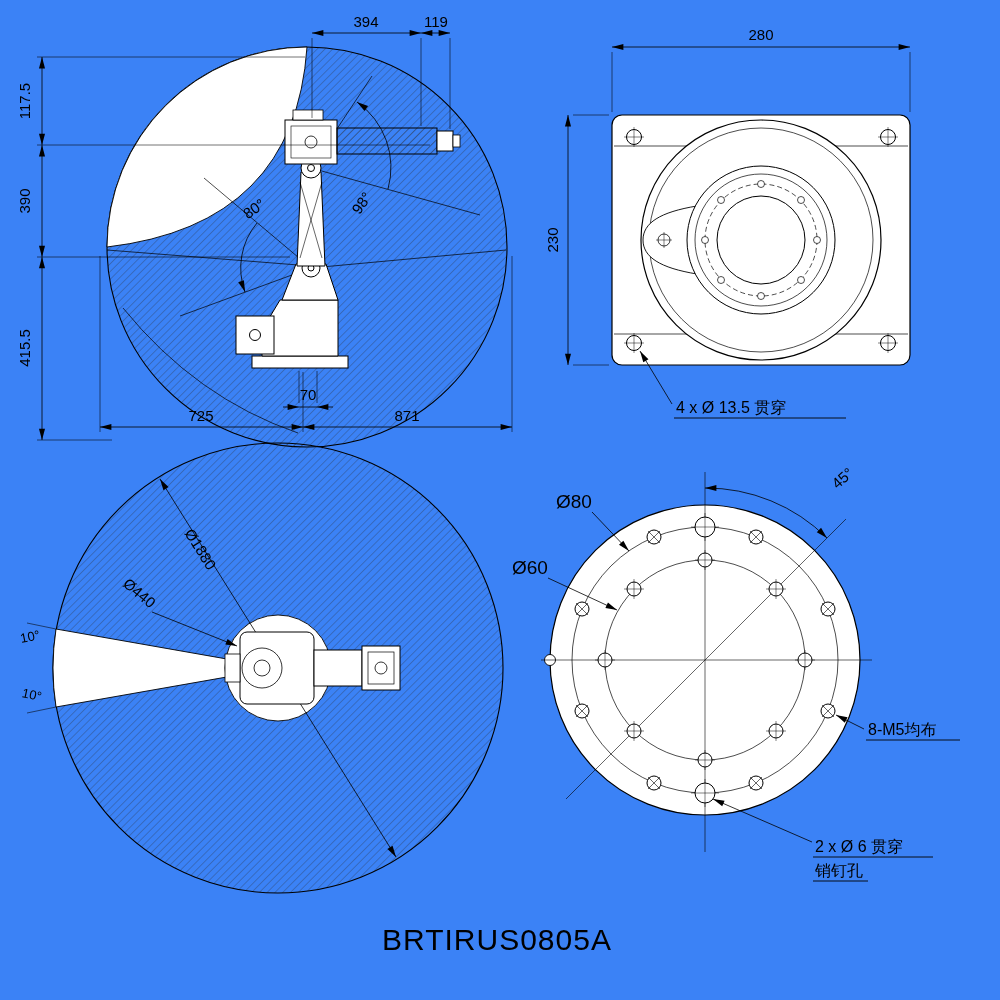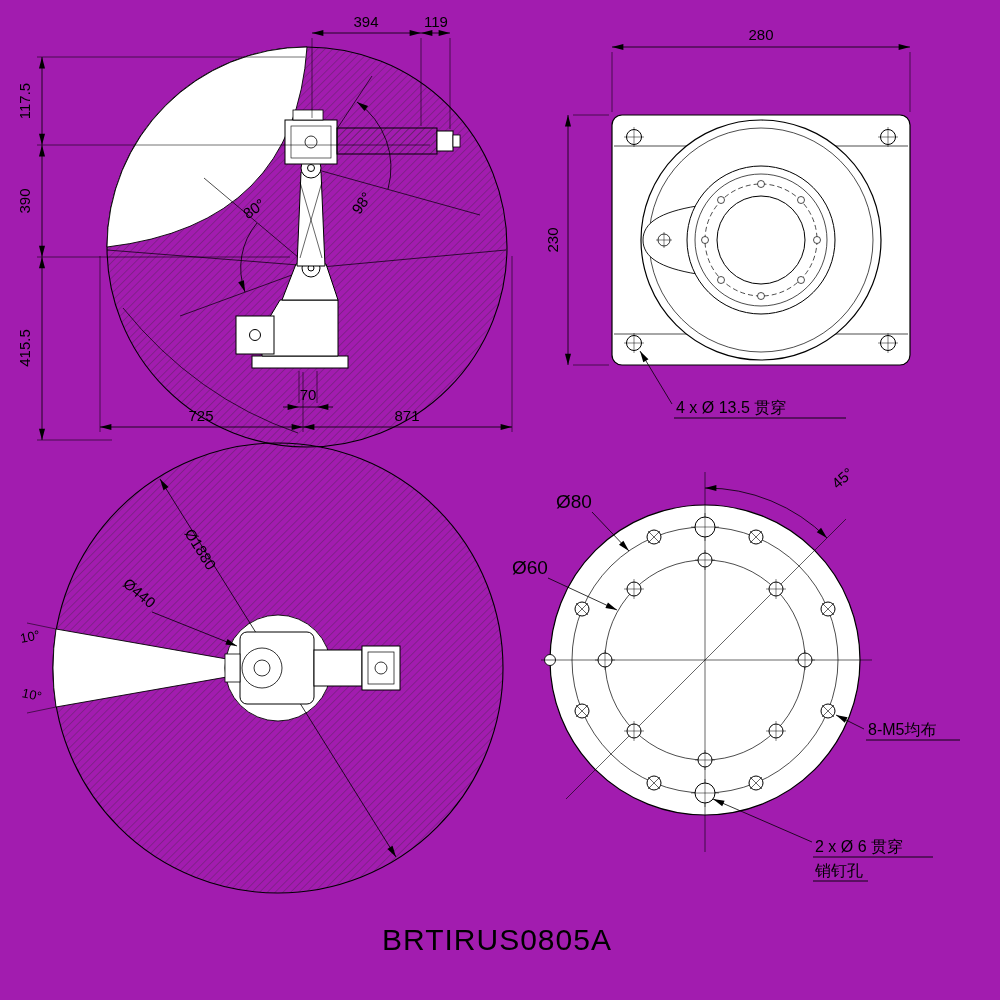--- a/index.html
+++ b/index.html
@@ -1,16 +1,16 @@
 <!DOCTYPE html>
 <html><head>
 <meta charset="utf-8">
 <style>
   html,body{margin:0;padding:0;background:#fff;}
-  .canvas{position:relative;width:1000px;height:1000px;background:#a21caf;overflow:hidden;
+  .canvas{position:relative;width:1000px;height:1000px;background:#3b82f6;overflow:hidden;
           font-family:"Liberation Sans","DejaVu Sans",sans-serif;}
   svg{display:block}
   svg text{fill:#000;font-family:"Liberation Sans","DejaVu Sans",sans-serif;}
   .dim{font-size:15px}
   .dim-s{font-size:13px}
   .note{font-size:16px}
   .dia{font-size:19px}
   .title-text{font-size:30px;letter-spacing:1px}
   .dimline{stroke:#000;stroke-width:0.8;fill:none}
   .extline{stroke:#000;stroke-width:0.55;fill:none}

